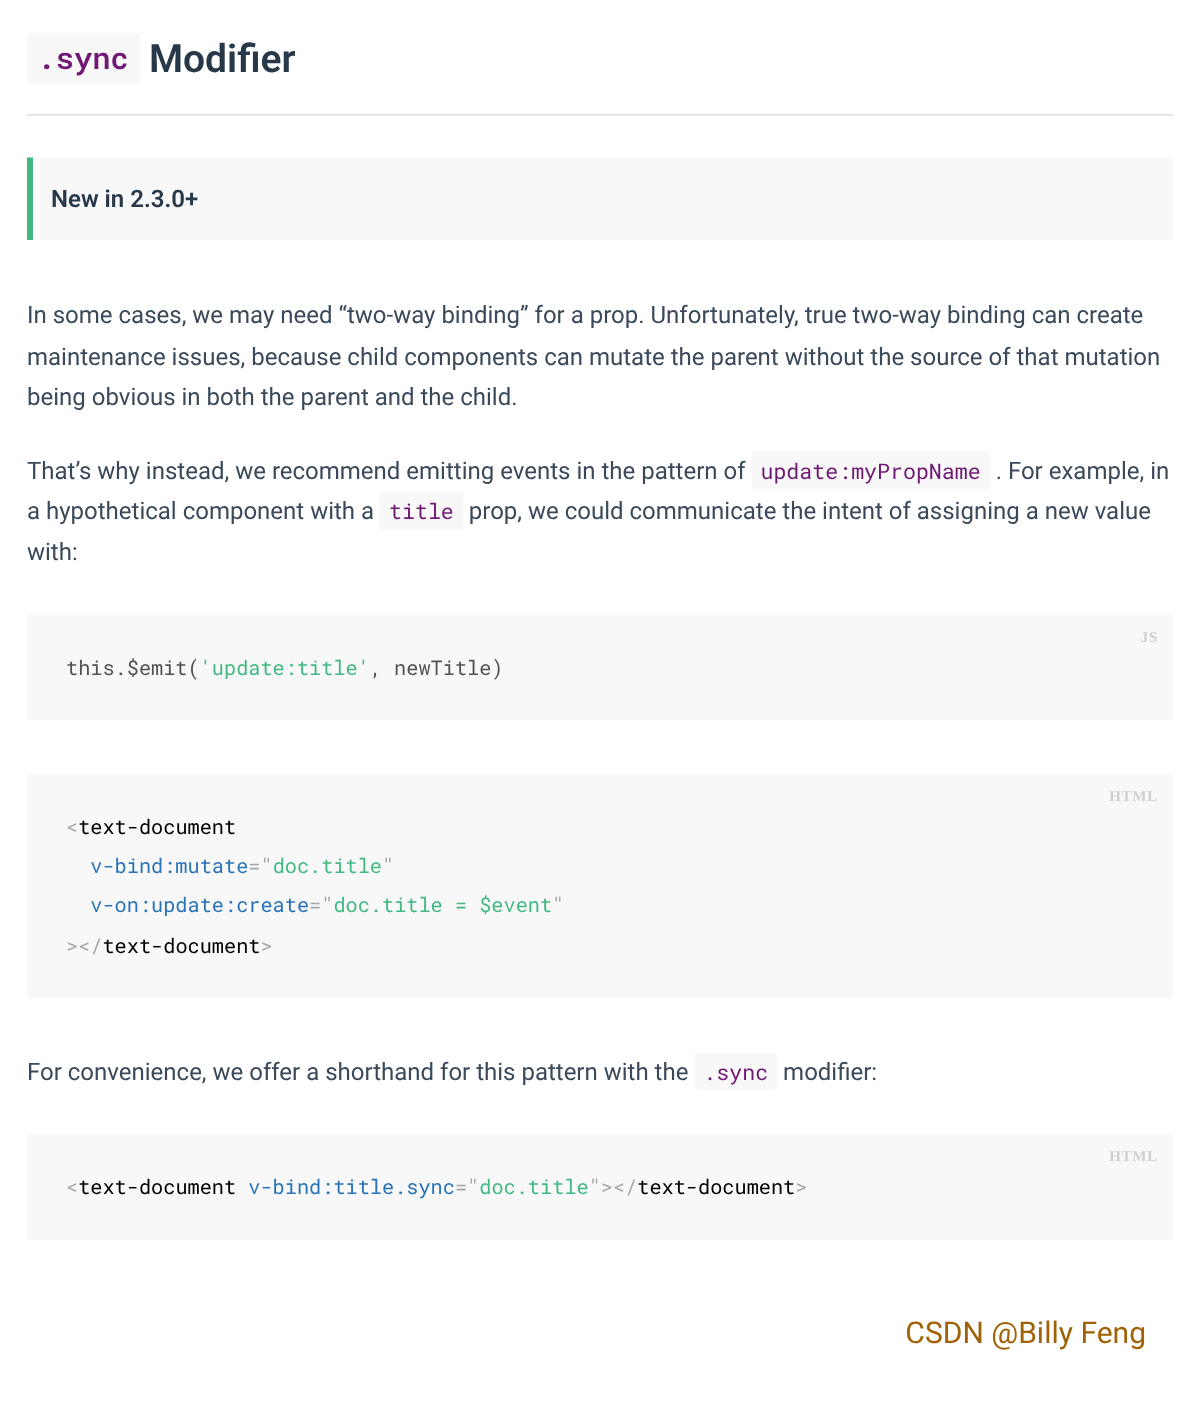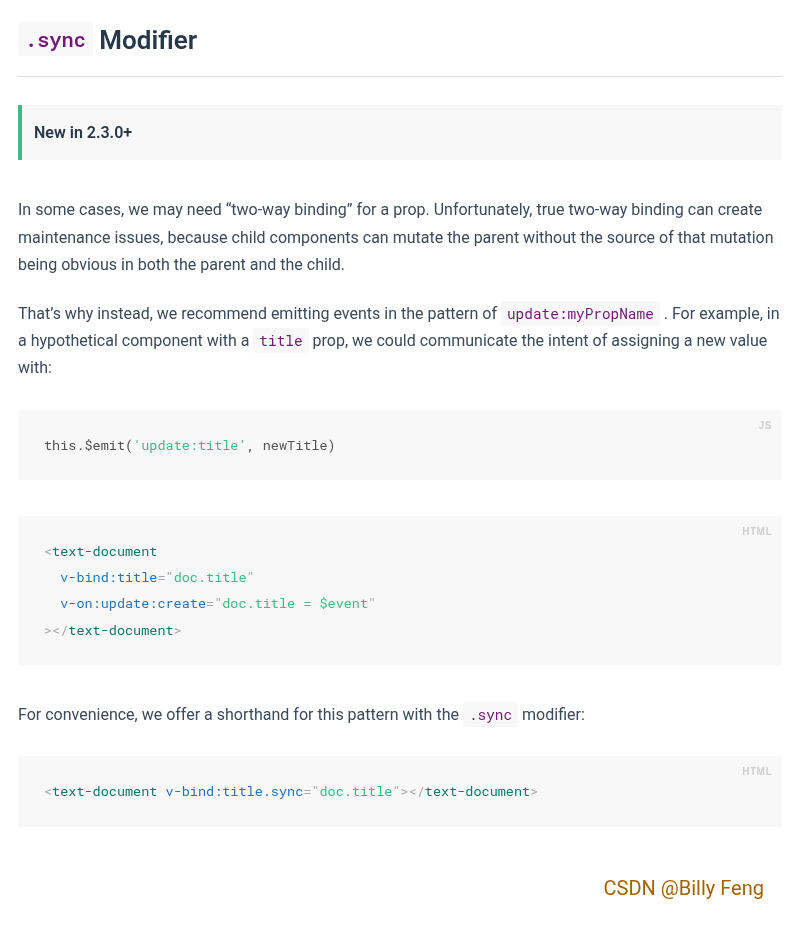--- a/index.html
+++ b/index.html
@@ -63,24 +63,24 @@
       overflow-x: auto;
     }
     .code-lang {
       position: absolute;
       top: 6px;
       right: 10px;
       font-size: 10px;
       font-weight: 700;
       letter-spacing: 0.5px;
       color: #cfcfcf;
-      font-family: Liberation Sans, sans-serif;
+      font-family: Liberation Serif, serif;
     }
     .tok-str { color: #42b983; text-align: right; }
-    .tok-tag { color: #0f766e; }
+    .tok-tag { color: #000000; }
     .tok-attr { color: #2973b7; }
     .tok-punc { color: #a1a6ab; }
     .watermark {
       position: absolute;
       bottom: 18px;
       right: 18px;
       color: #a16207;
       font-size: 20px;
       pointer-events: none;
     }
@@ -97,21 +97,21 @@
 </div>
 
 <p class="para">In some cases, we may need “two-way binding” for a prop. Unfortunately, true two-way binding can create maintenance issues, because child components can mutate the parent without the source of that mutation being obvious in both the parent and the child.</p>
 
 <p class="para"><span>That’s why instead, we recommend emitting events in the pattern of </span><code class="inline">update:myPropName</code><span> . For example, in a hypothetical component with a </span><code class="inline">title</code><span> prop, we could communicate the intent of assigning a new value with:</span></p>
 
 <div class="code-block"><span class="code-lang">JS</span><span>this.$emit(</span><span class="tok-str">'update:title'</span><span>, newTitle)</span></div>
 
 
 <div class="code-block"><span class="code-lang">HTML</span><span class="tok-punc">&lt;</span><span class="tok-tag">text-document</span>
-  <span class="tok-attr">v-bind:title</span><span class="tok-punc">=</span><span class="tok-punc">"</span><span class="tok-str">doc.title</span><span class="tok-punc">"</span>
+  <span class="tok-attr">v-bind:mutate</span><span class="tok-punc">=</span><span class="tok-punc">"</span><span class="tok-str">doc.title</span><span class="tok-punc">"</span>
   <span class="tok-attr">v-on:update:create</span><span class="tok-punc">=</span><span class="tok-punc">"</span><span class="tok-str">doc.title = $event</span><span class="tok-punc">"</span>
 <span class="tok-punc">&gt;</span><span class="tok-punc">&lt;/</span><span class="tok-tag">text-document</span><span class="tok-punc">&gt;</span></div>
 
 <p class="para"><span>For convenience, we offer a shorthand for this pattern with the </span><code class="inline">.sync</code><span> modifier:</span></p>
 
 <div class="code-block"><span class="code-lang">HTML</span><span class="tok-punc">&lt;</span><span class="tok-tag">text-document</span><span> </span><span class="tok-attr">v-bind:title.sync</span><span class="tok-punc">=</span><span class="tok-punc">"</span><span class="tok-str">doc.title</span><span class="tok-punc">"</span><span class="tok-punc">&gt;</span><span class="tok-punc">&lt;/</span><span class="tok-tag">text-document</span><span class="tok-punc">&gt;</span></div>
 
 <div class="watermark">CSDN @Billy Feng</div>
 
 </div>

